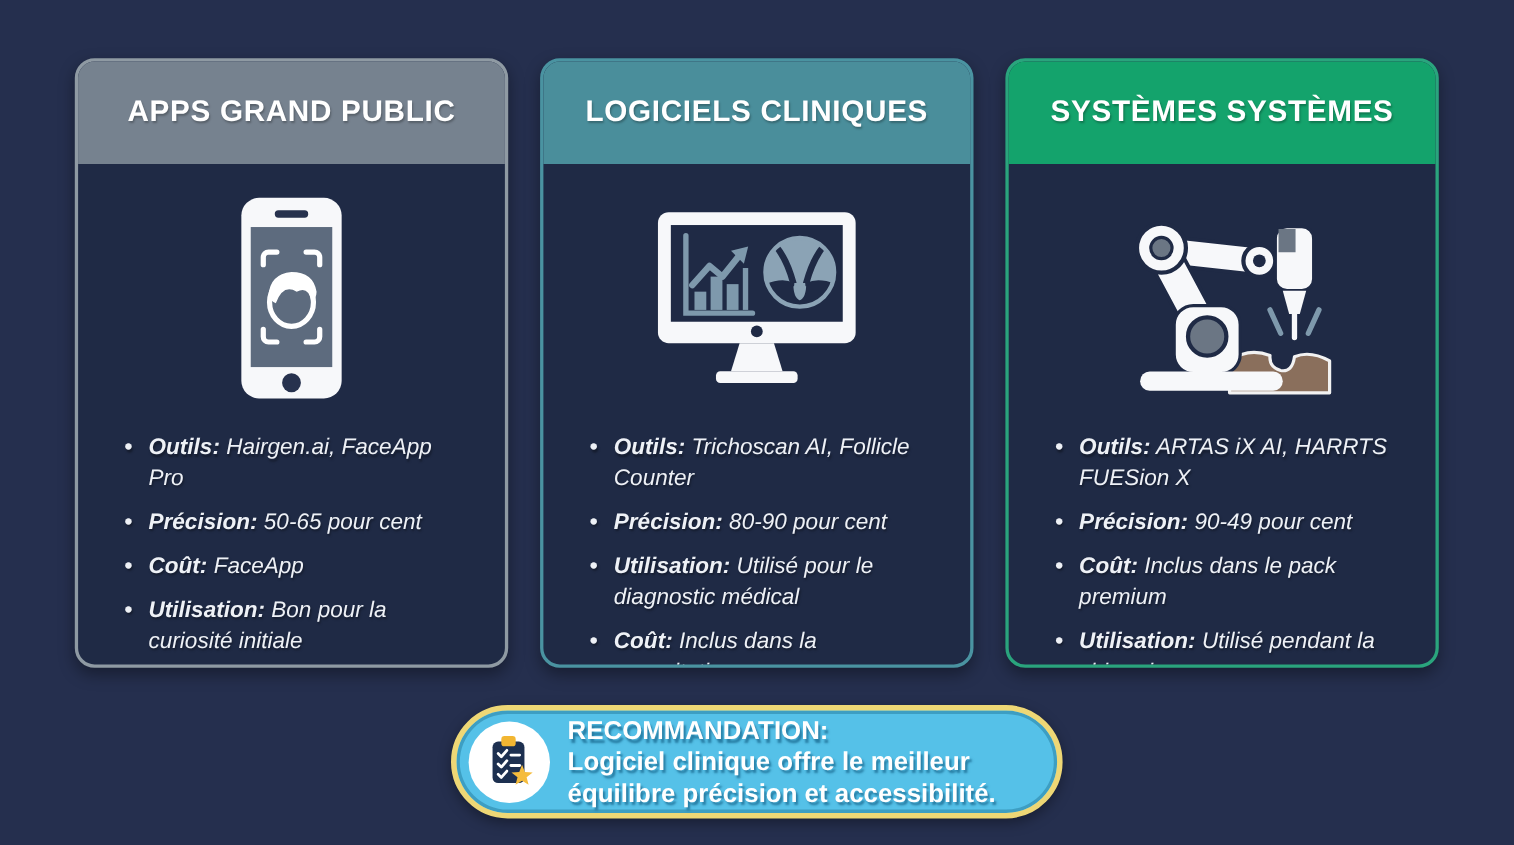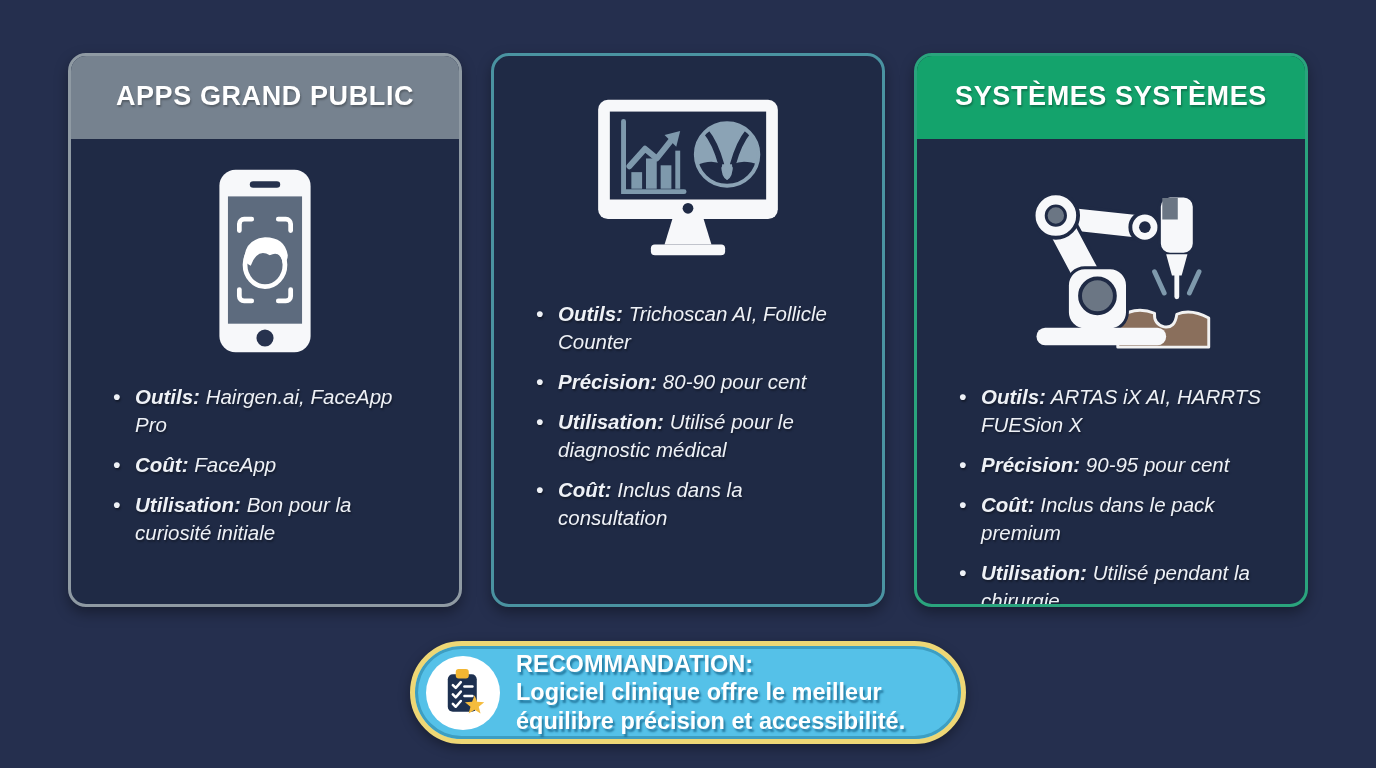--- a/index.html
+++ b/index.html
@@ -14,21 +14,21 @@
 
   .card {
     width:394px; height:554px; box-sizing:border-box;
     background:#1f2a45;
     border:3px solid var(--border,#8f9aa3);
     border-radius:18px; overflow:hidden;
     display:flex; flex-direction:column;
     box-shadow:0 6px 14px rgba(0,0,0,0.35);
   }
   .card-header {
-    height:86px; flex:none;
+    height:96px; flex:none;
     margin:-3px -3px 0 -3px;
     background:var(--header,#76828f);
     border-radius:18px 18px 0 0;
     display:flex; align-items:center; justify-content:center;
   }
   .card-title {
     color:#ffffff; font-weight:bold; font-size:27px; letter-spacing:0.6px;
     text-shadow:1px 2px 2px rgba(0,0,0,0.28);
   }
   .card-icon-area {
@@ -93,26 +93,30 @@
               <path d="M33,130 v7 a5,5 0 0 0 5,5 h8"></path>
               <path d="M87,130 v7 a5,5 0 0 1 -5,5 h-8"></path>
             </g>
             <ellipse cx="60" cy="104" rx="21" ry="23" fill="#5d6b7e" stroke="#ffffff" stroke-width="5"></ellipse>
             <path d="M38,98 Q39,77 60,75 Q81,75 84,94 Q84,100 79,103 Q76,88 65,94 Q52,86 45,105 Q40,103 38,98 Z" fill="#ffffff"></path>
           </svg>
         </span>
       </div>
       <ul class="bullets">
         <li><span class="bullet-label">Outils:</span> <span>Hairgen.ai, FaceApp Pro</span></li>
+        <li><span class="bullet-label">Précision:</span> <span>50-65 pour cent</span></li>
         <li><span class="bullet-label">Coût:</span> <span>FaceApp</span></li>
         <li><span class="bullet-label">Utilisation:</span> <span>Bon pour la curiosité initiale</span></li>
       </ul>
     </div>
 
     <div class="card" style="--header: #4a8e9b; --border: #4a93a1;">
+      <div class="card-header">
+        <div class="card-title">LOGICIELS CLINIQUES</div>
+      </div>
       <div class="card-icon-area">
         <span>
           <svg width="196" height="168" viewBox="0 0 200 172">
             <rect x="8" y="6" width="184" height="122" rx="10" fill="#f7f8fa"></rect>
             <rect x="20" y="18" width="160" height="90" fill="#1f2a45"></rect>
             <circle cx="100" cy="117" r="5.5" fill="#1f2a45"></circle>
             <path d="M84,128 h32 l8,26 h-48 Z" fill="#f7f8fa"></path>
             <rect x="62" y="154" width="76" height="11" rx="4" fill="#f7f8fa"></rect>
             <g stroke="#7e99ac" stroke-width="5" fill="none" stroke-linecap="round">
               <path d="M34,28 V100 H96"></path>
@@ -171,21 +175,21 @@
             <line x1="150" y1="104" x2="160" y2="126" stroke="#7e99ac" stroke-width="5" stroke-linecap="round"></line>
             <line x1="196" y1="104" x2="186" y2="126" stroke="#7e99ac" stroke-width="5" stroke-linecap="round"></line>
             <rect x="60" y="100" width="62" height="64" rx="18" fill="#f7f8fa" stroke="#1f2a45" stroke-width="3"></rect>
             <circle cx="91" cy="129" r="18" fill="#6b7684" stroke="#1f2a45" stroke-width="4"></circle>
             <rect x="28" y="162" width="134" height="18" rx="9" fill="#f7f8fa"></rect>
           </svg>
         </span>
       </div>
       <ul class="bullets">
         <li><span class="bullet-label">Outils:</span> <span>ARTAS iX AI, HARRTS FUESion X</span></li>
-        <li><span class="bullet-label">Précision:</span> <span>90-95 pour cent</span></li>
+        <li><span class="bullet-label">Précision:</span> <span>90-49 pour cent</span></li>
         <li><span class="bullet-label">Coût:</span> <span>Inclus dans le pack premium</span></li>
         <li><span class="bullet-label">Utilisation:</span> <span>Utilisé pendant la chirurgie</span></li>
       </ul>
     </div>
 
   </div>
 
   <div class="banner" style="background: rgb(85, 193, 232); border-color: rgb(238, 215, 117);">
     <div class="banner-icon-circle">
       <span>

